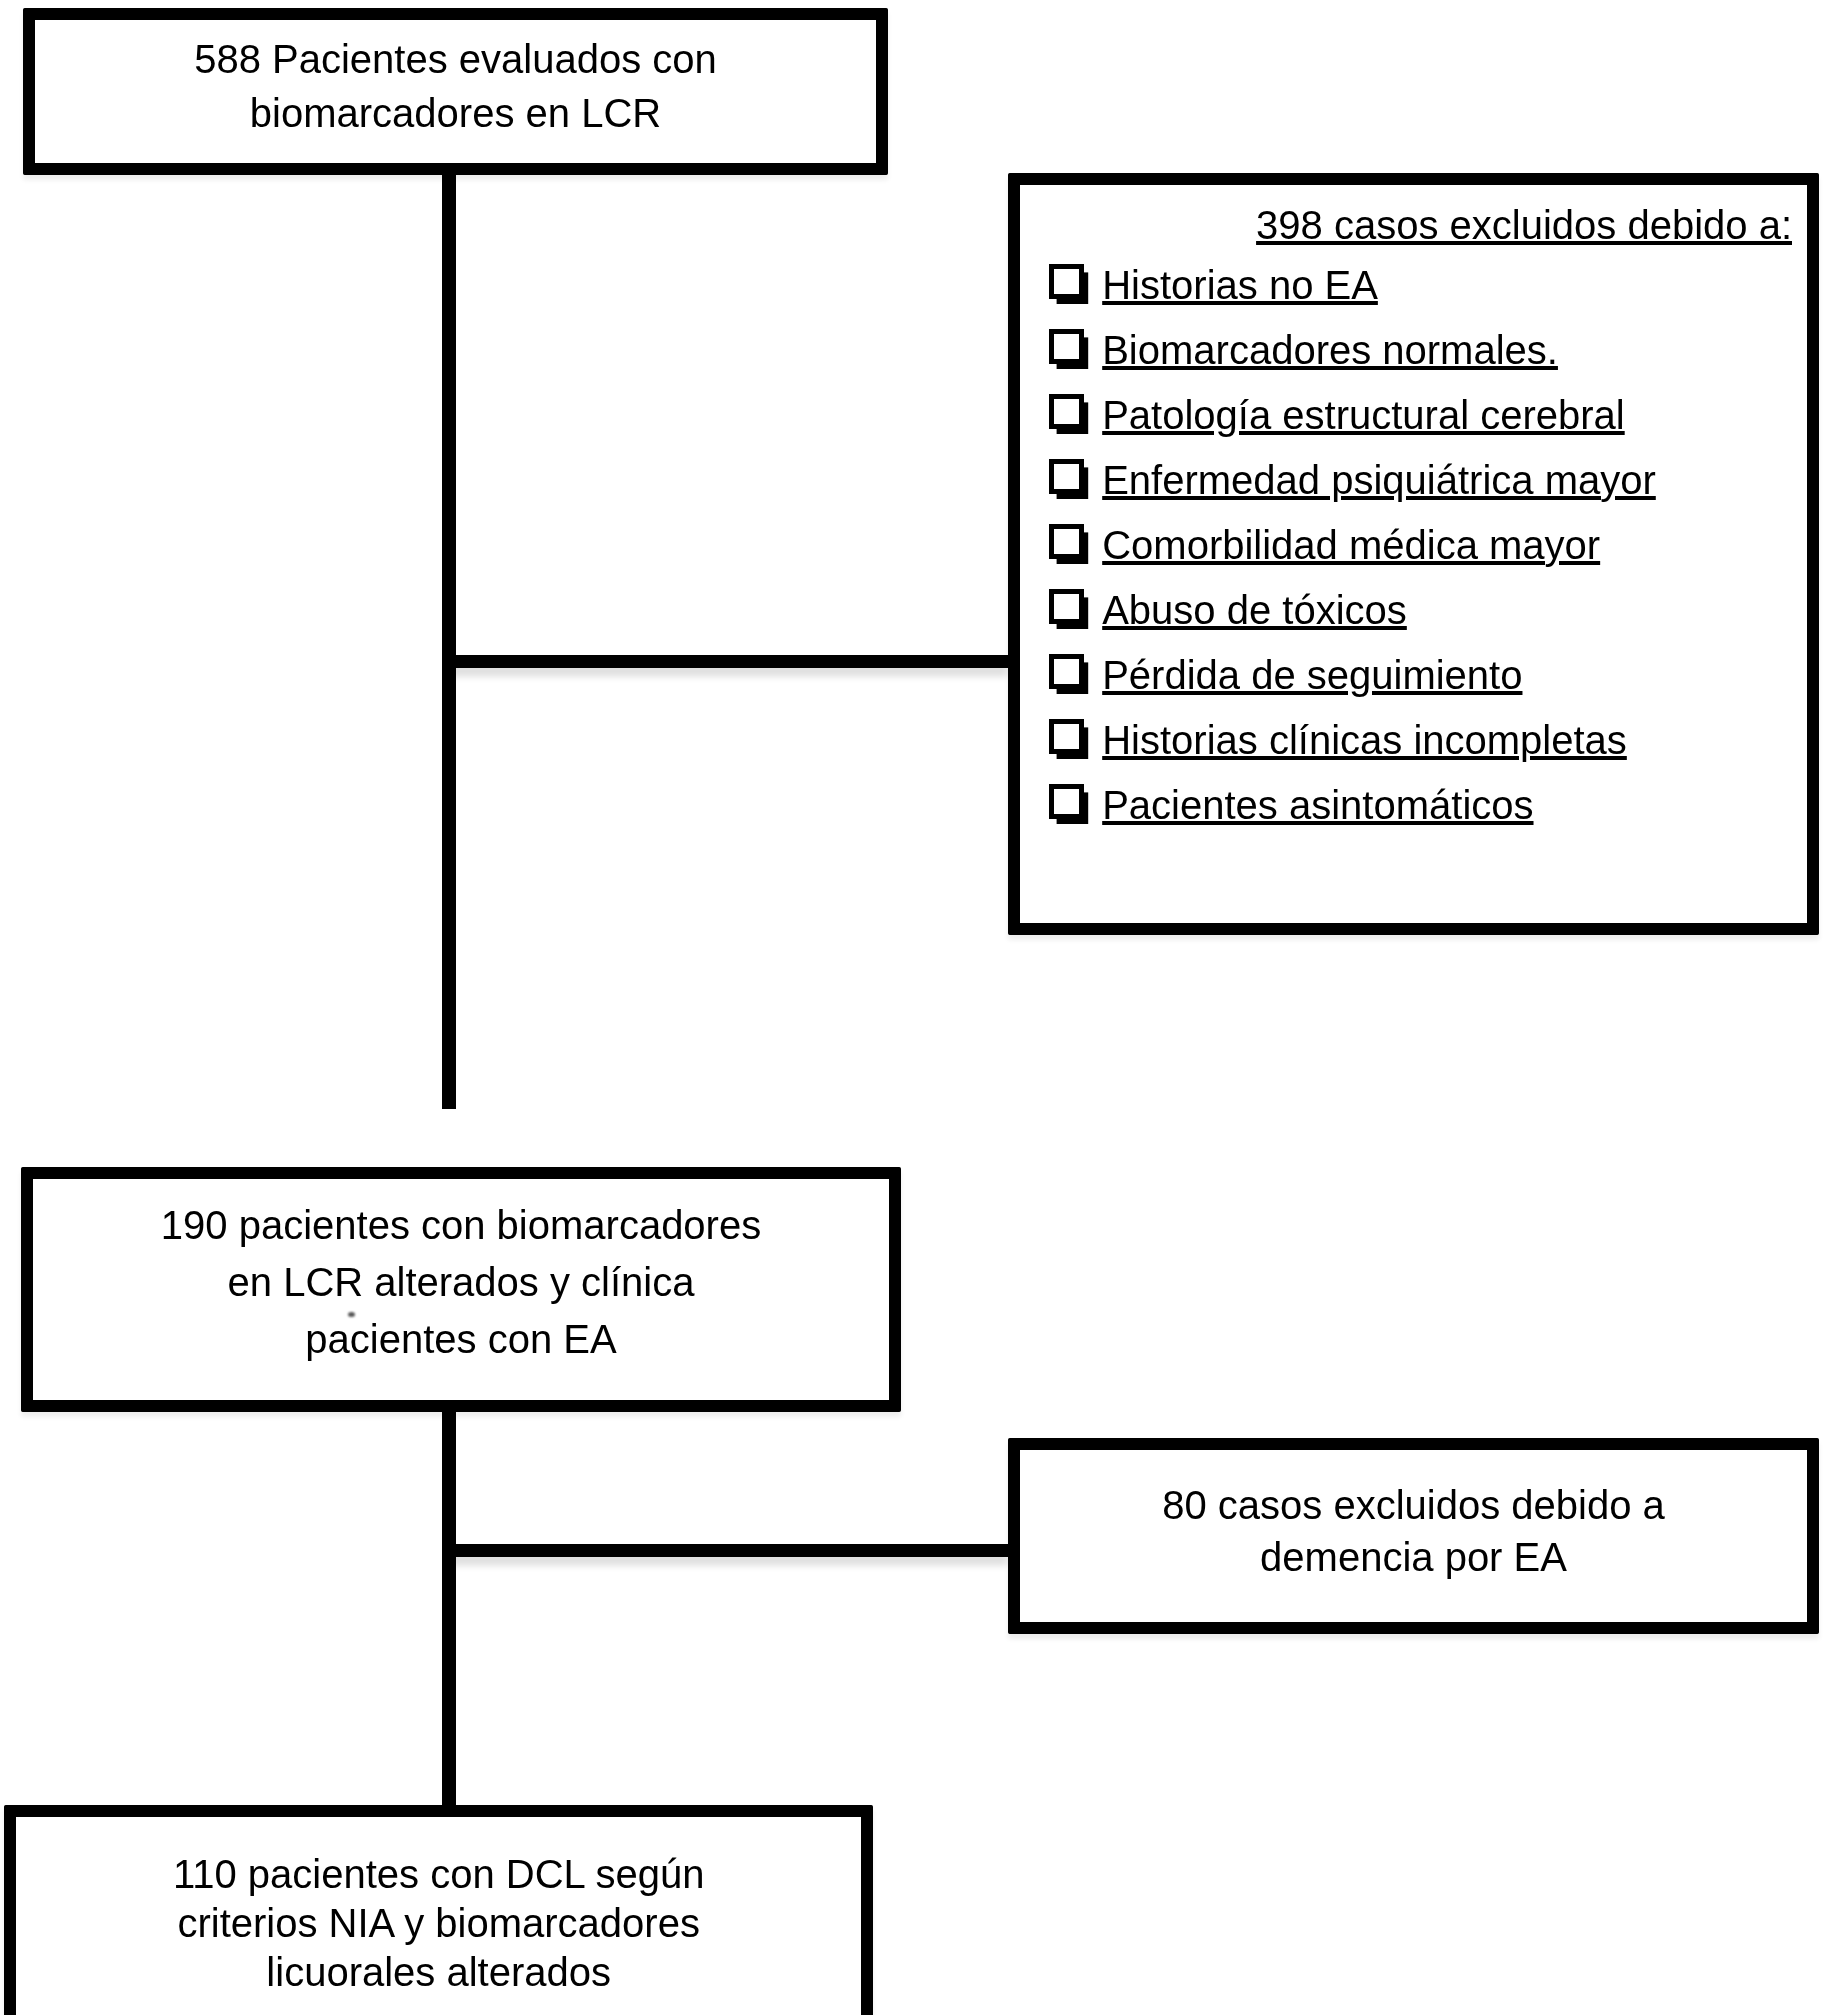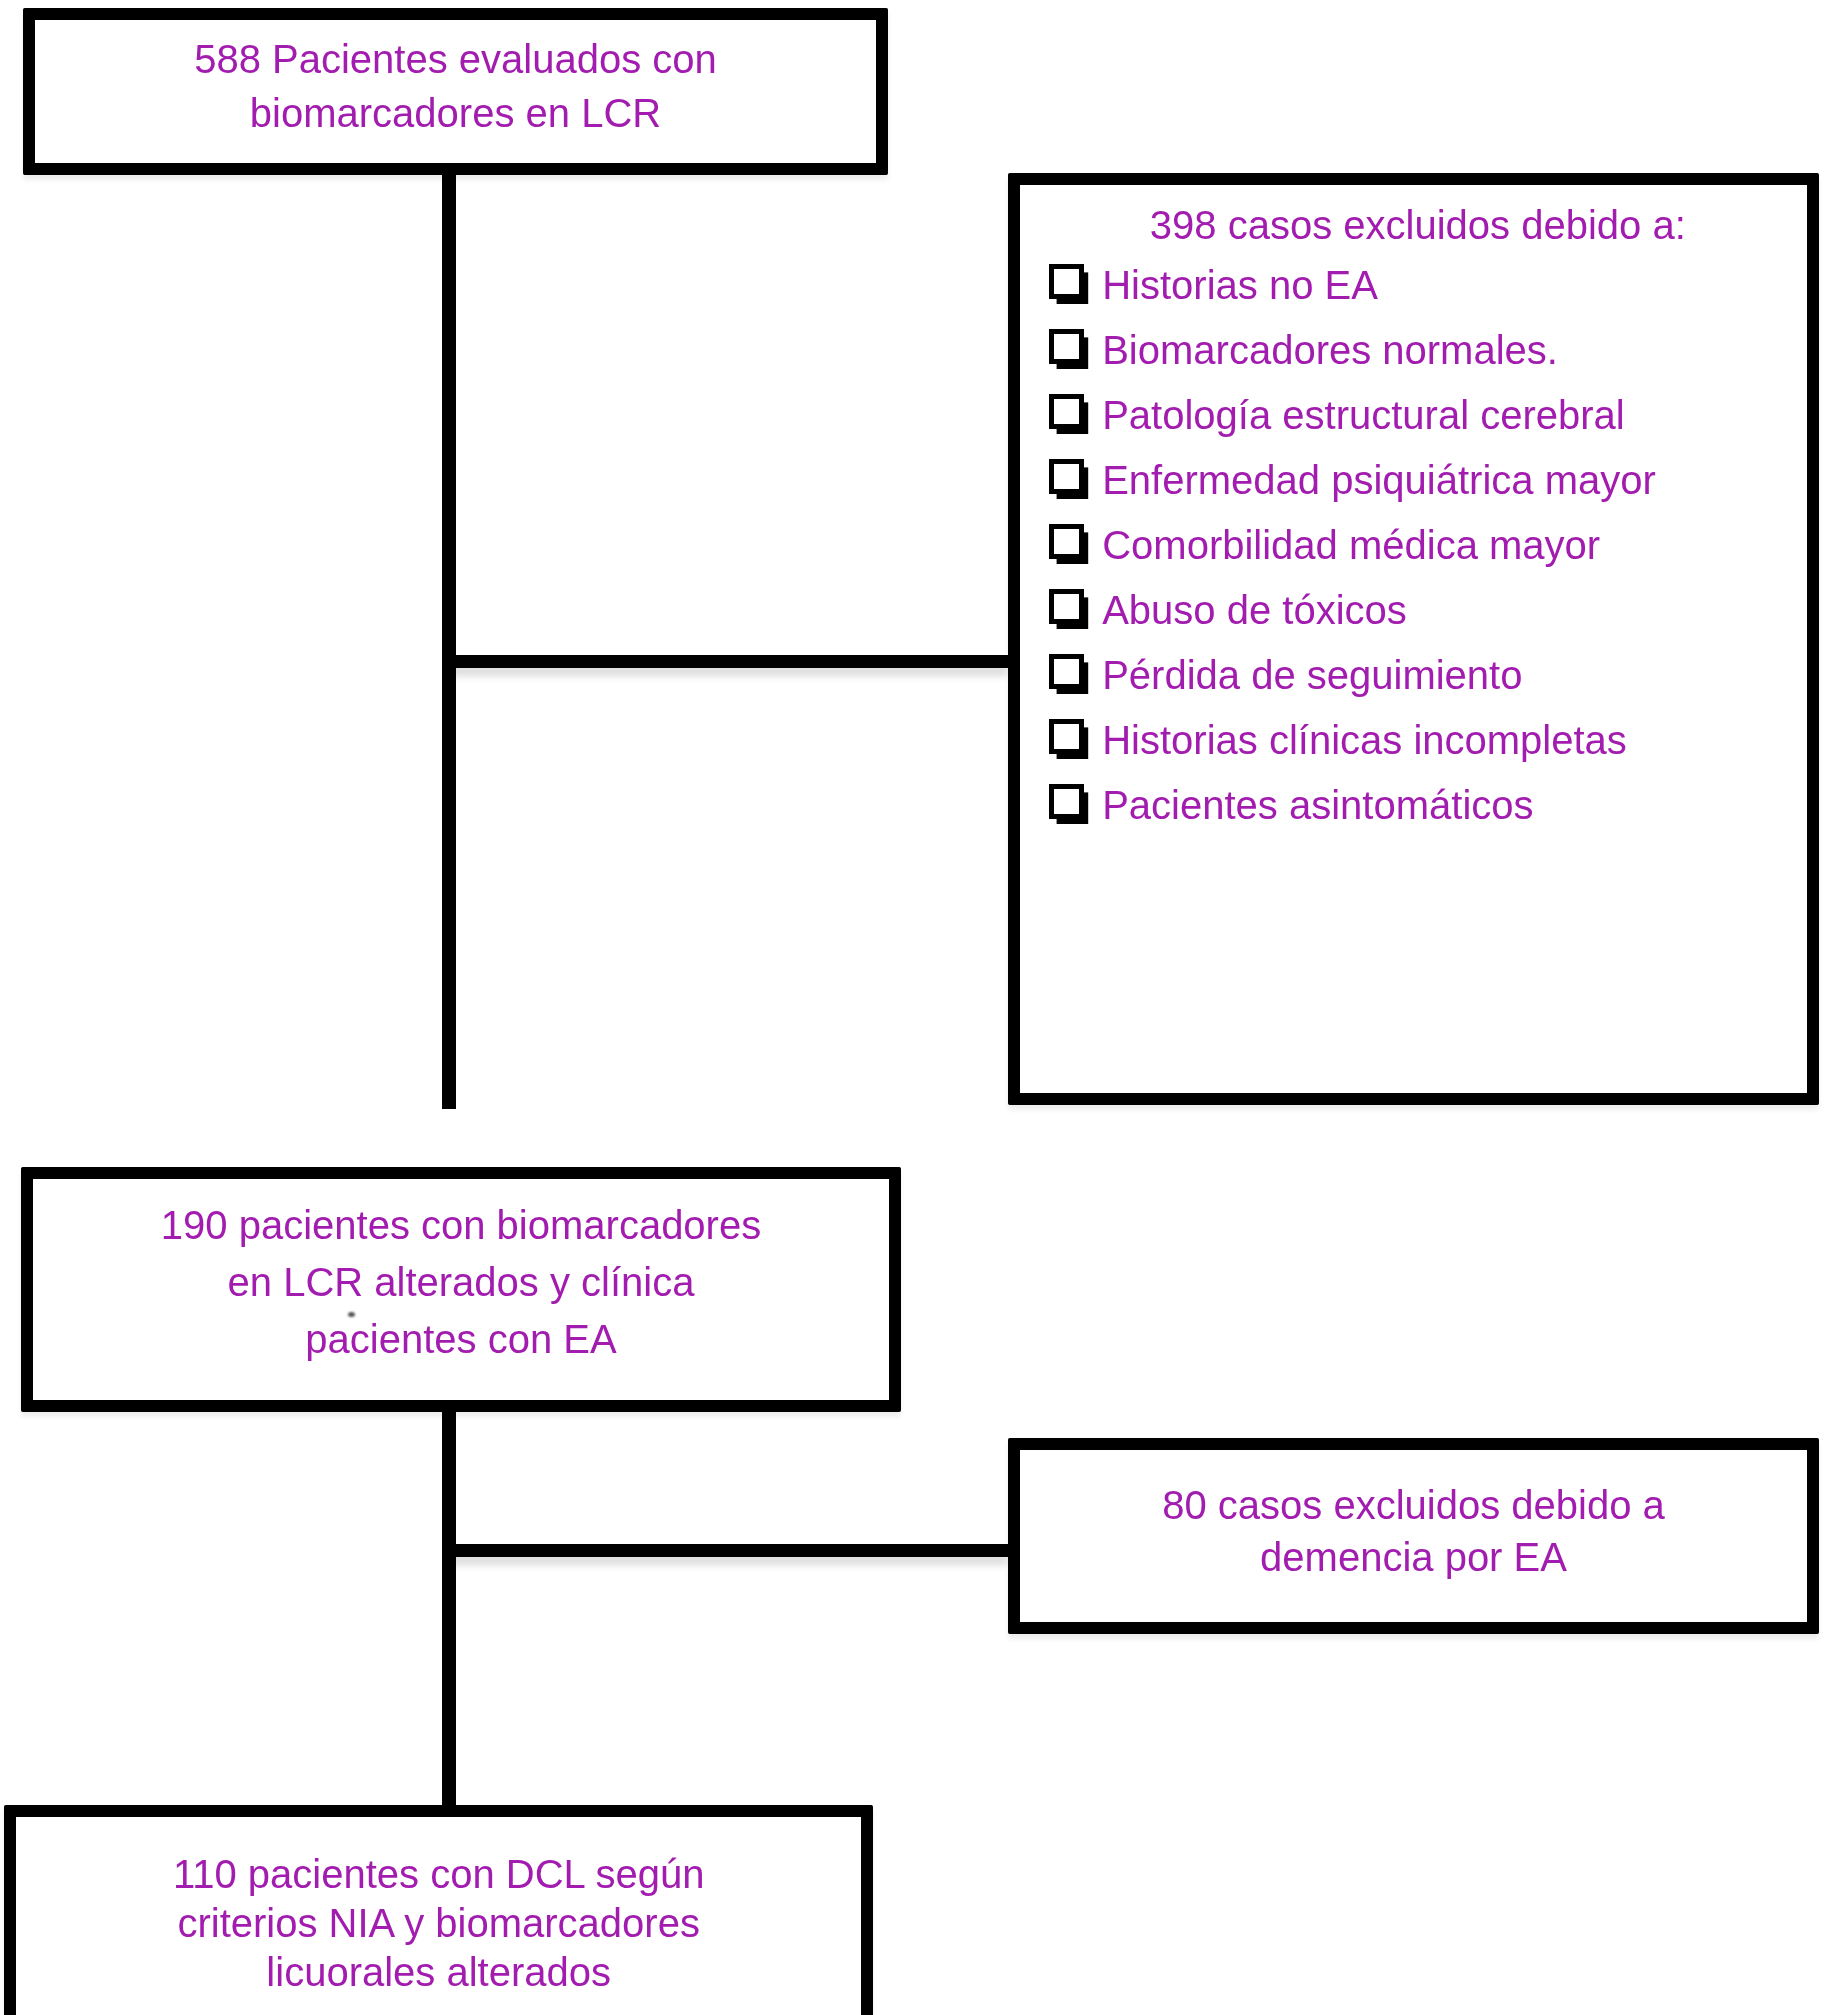--- a/index.html
+++ b/index.html
@@ -6,21 +6,21 @@
     margin: 0;
     padding: 0;
     background: #ffffff;
   }
   .canvas {
     position: relative;
     width: 1827px;
     height: 2015px;
     background: #ffffff;
     font-family: "Liberation Sans", sans-serif;
-    color: #a21caf;
+    color: #000000;
     overflow: hidden;
   }
   
   .fbox {
     position: absolute;
     box-sizing: border-box;
     border: 12.6px solid #000000;
     background: #ffffff;
     display: flex;
     flex-direction: column;
@@ -38,25 +38,26 @@
   .box-top  .tline { line-height: 54px; }
   .box-mid   { left: 21px;   top: 1167px; width: 880px; height: 245px; padding-bottom: 15px; }
   .box-mid  .tline { line-height: 57px; }
   .box-80    { left: 1008px; top: 1438px; width: 811px;  height: 196px; padding-bottom: 10px; }
   .box-80   .tline { line-height: 52px; }
   .box-bot   { left: 4.2px;    top: 1805px; width: 869px; height: 236px; }
   .box-bot  .tline { line-height: 49px; }
 
   
   .box-excl {
-    left: 1008px; top: 173px; width: 811px; height: 932px;
+    left: 1008px; top: 173px; width: 811px; height: 762px;
     justify-content: flex-start;
     align-items: stretch;
-    text-align: center;
+    text-align: right;
     padding: 11.8px 15px 0 23.6px;
+    text-decoration: underline;
   }
   .excl-heading {
     font-size: 40px;
     line-height: 56px;
     white-space: nowrap;
   }
   .checklist {
     list-style: none;
     margin: 0;
     padding: 0;

